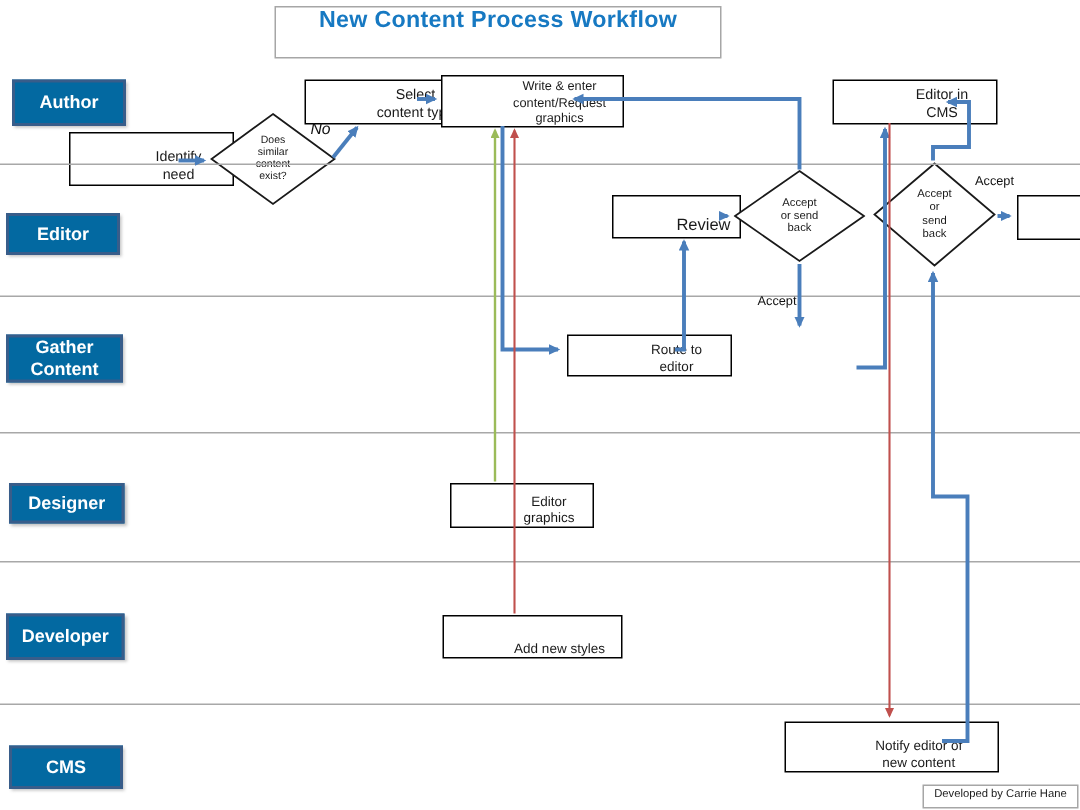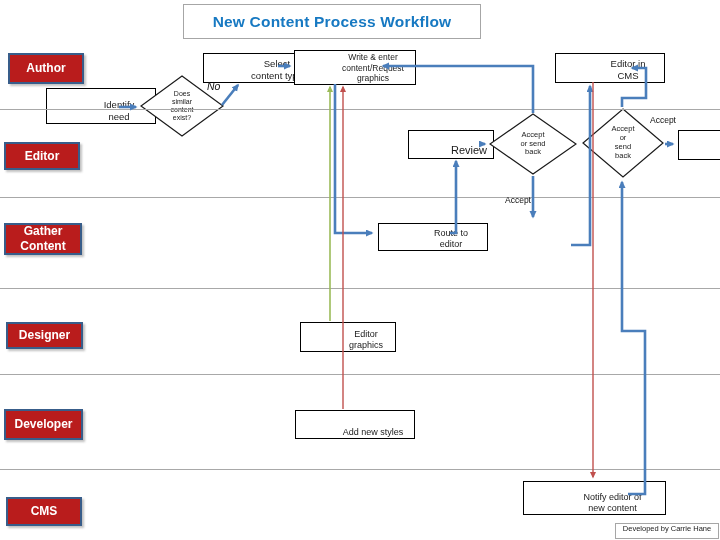--- a/index.html
+++ b/index.html
@@ -1,26 +1,26 @@
 <!DOCTYPE html>
 <html><head>
 <meta charset="utf-8">
 <style>
   html,body{margin:0;padding:0;background:#fff;}
   .canvas{position:relative;width:720px;height:540px;background:#fff;overflow:hidden;
           font-family:"Liberation Sans",sans-serif;color:#1a1a1a;}
 
   .title-box{position:absolute;left:183px;top:4px;width:296px;height:33px;
              border:1.5px solid #a6a6a6;background:#fff;z-index:12;
-             display:flex;align-items:center;justify-content:center;
+             display:flex;justify-content:center;
              color:#1779c2;font-weight:bold;font-size:15.5px;letter-spacing:.2px;}
 
   .lane-line{position:absolute;left:0;width:720px;height:0;border-top:1px solid #a8a8a8;z-index:20;}
 
-  .lane{position:absolute;background:#b91c1c;border:2px solid #385d8a;color:#fff;
+  .lane{position:absolute;background:#0369a1;border:2px solid #385d8a;color:#fff;
         font-weight:bold;display:flex;align-items:center;justify-content:center;
         text-align:center;white-space:pre-line;z-index:10;font-size:12px;line-height:1.25;
         box-shadow:1.5px 1.5px 2px rgba(120,120,120,.45);}
 
   .node{position:absolute;background:#fff;border:1.6px solid #000;z-index:10;
         display:flex;align-items:flex-end;justify-content:center;text-align:center;
         white-space:pre-line;font-size:9px;line-height:1.25;padding-left:36px;}
 
   .diamond{position:absolute;z-index:10;}
   .diamond svg{position:absolute;left:0;top:0;}

